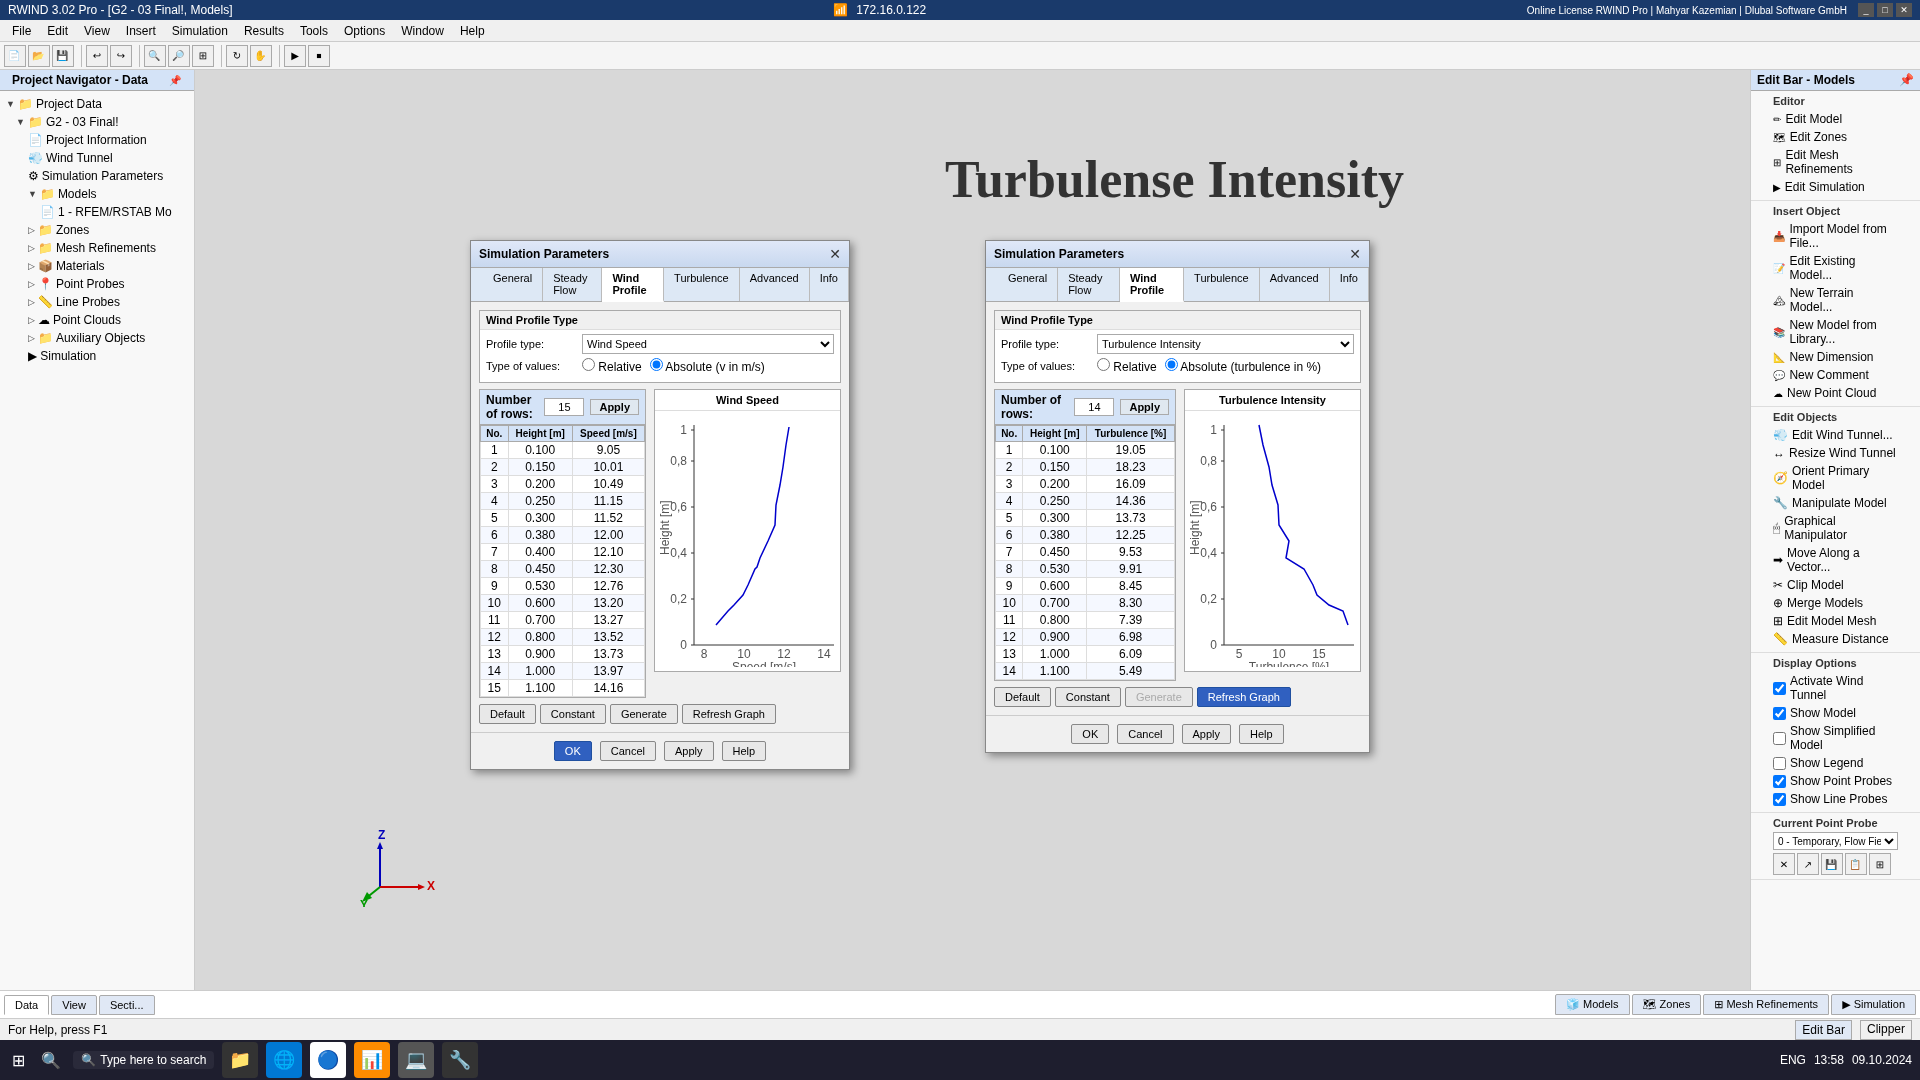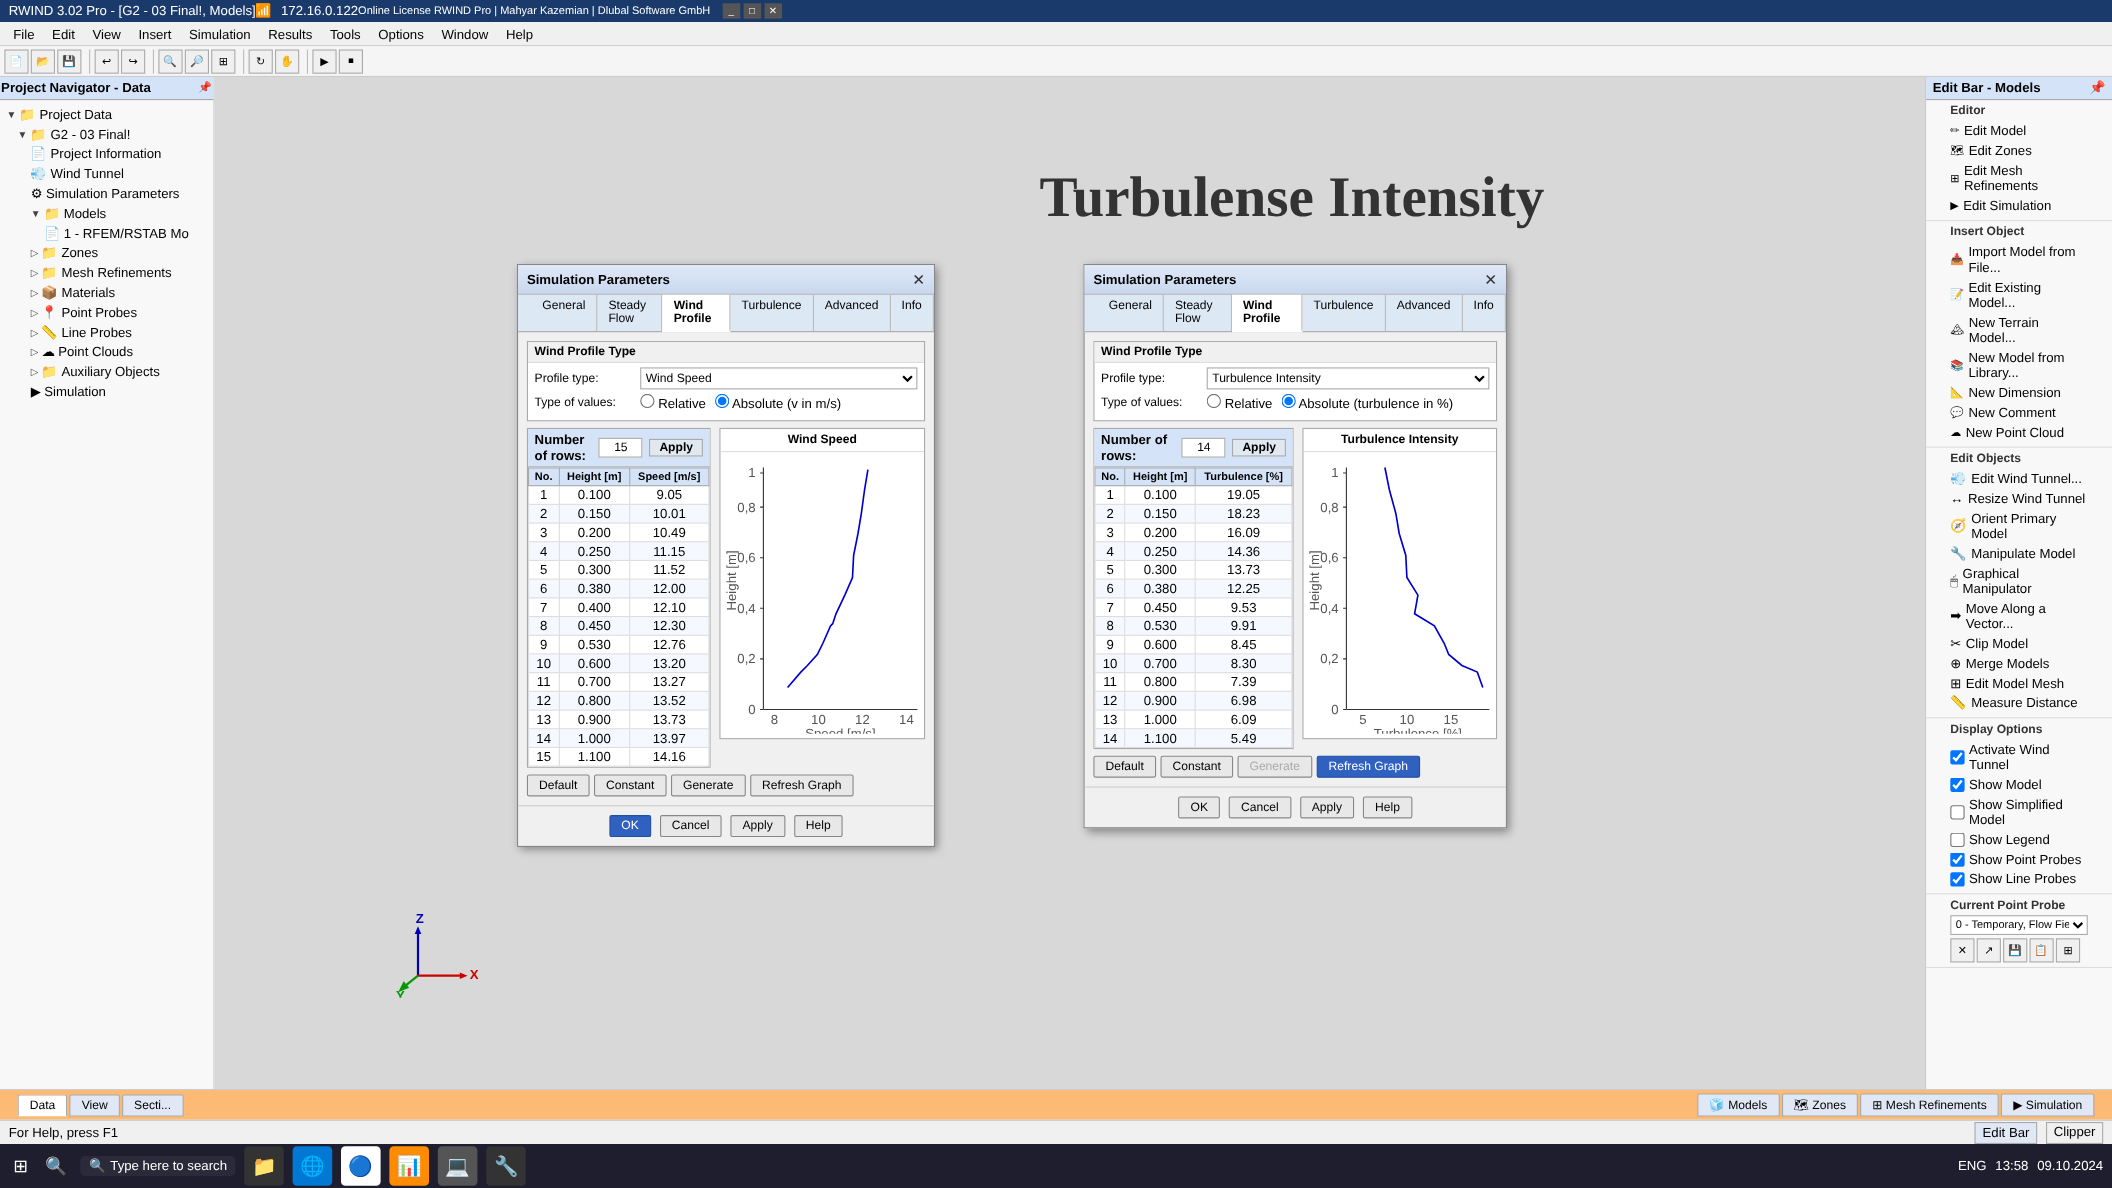--- a/index.html
+++ b/index.html
@@ -1,36 +1,36 @@
 <!DOCTYPE html>
 <html><head>
   <meta charset="utf-8">
   <style>
     * { box-sizing: border-box; margin: 0; padding: 0; font-family: 'Segoe UI', Tahoma, sans-serif; font-size: 12px; }
     body { background: #ececec; width: 1920px; height: 1080px; overflow: hidden; display: flex; flex-direction: column; }
 
     
-    #topbar { background: #1a3a6b; color: white; height: 20px; display: flex; align-items: center; padding: 0 8px; font-size: 11px; }
+    #topbar { background: #1a3a6b; color: white; height: 20px; display: flex; align-items: center; justify-content: space-between; padding: 0 8px; font-size: 11px; }
     .win-btn { width: 16px; height: 14px; background: #555; border: none; color: white; font-size: 9px; cursor: pointer; }
 
     
     #menubar { background: #f0f0f0; height: 22px; display: flex; align-items: center; padding: 0 4px; border-bottom: 1px solid #ccc; }
     .menu-item { padding: 2px 8px; cursor: pointer; font-size: 12px; }
 
     
     #toolbar { background: #f5f5f5; height: 28px; display: flex; align-items: center; padding: 2px 4px; border-bottom: 1px solid #ccc; gap: 2px; }
     .tb-btn { width: 22px; height: 22px; background: #f0f0f0; border: 1px solid #aaa; cursor: pointer; display: flex; align-items: center; justify-content: center; font-size: 10px; }
     .tb-sep { width: 4px; height: 22px; border-right: 1px solid #bbb; margin: 0 2px; }
 
     
     #main-layout { display: flex; flex: 1; overflow: hidden; }
 
     
     #left-panel { width: 195px; background: #f8f8f8; border-right: 1px solid #ccc; display: flex; flex-direction: column; }
-    #panel-header { background: #d4e3f7; padding: 3px 1px; font-weight: bold; font-size: 11px; border-bottom: 1px solid #aaa; display: flex; justify-content: space-between; align-items: center; }
+    #panel-header { background: #d4e3f7; padding: 3px 12px; font-weight: bold; font-size: 11px; border-bottom: 1px solid #aaa; display: flex; justify-content: space-between; align-items: center; }
     #nav-tree { flex: 1; overflow-y: auto; padding: 4px; }
     .tree-item { padding: 2px 4px; cursor: pointer; display: flex; align-items: center; gap: 3px; }
     .tree-expand { font-size: 9px; color: #444; cursor: pointer; }
     .indent-1 { padding-left: 12px; }
     .indent-2 { padding-left: 24px; }
     .indent-3 { padding-left: 36px; }
 
     
     #content-area { flex: 1; background: #d8d8d8; position: relative; display: flex; flex-direction: column; }
     #big-title-wind { position: absolute; top: 80px; left: 200px; font-size: 52px; font-weight: bold; color: #333; font-family: Georgia, serif; }
@@ -43,21 +43,21 @@
     #right-panel { width: 170px; background: #f8f8f8; border-left: 1px solid #ccc; display: flex; flex-direction: column; overflow-y: auto; }
     .rpanel-header { background: #d4e3f7; padding: 3px 6px; font-weight: bold; font-size: 11px; border-bottom: 1px solid #aaa; display: flex; justify-content: space-between; align-items: center; }
     .rpanel-section { padding: 4px 22px; border-bottom: 1px solid #ddd; }
     .rpanel-section-title { font-weight: bold; font-size: 11px; color: #333; margin-bottom: 3px; }
     .rpanel-item { display: flex; align-items: center; gap: 4px; padding: 2px 0; cursor: pointer; font-size: 11px; }
     .rpanel-item .icon { font-size: 10px; }
     .checkbox-item { display: flex; align-items: center; gap: 4px; padding: 2px 0; font-size: 11px; }
     .dropdown-select { width: 125px; height: 18px; font-size: 10px; border: 1px solid #aaa; background: white; }
 
     
-    #bottom-bar { height: 28px; background: #fdba74; border-top: 1px solid #ccc; display: flex; align-items: center; gap: 2px; padding: 0 16px; }
+    #bottom-bar { height: 28px; background: #ffffff; border-top: 1px solid #ccc; display: flex; align-items: center; gap: 2px; padding: 0 4px; }
     .bottom-tab { padding: 3px 10px; border: 1px solid #aaa; background: #e0e8f5; cursor: pointer; font-size: 11px; border-radius: 2px 2px 0 0; }
     .bottom-tab.active { background: white; border-bottom-color: white; }
 
     
     #statusbar { height: 22px; background: #f0f0f0; border-top: 1px solid #ccc; display: flex; align-items: center; padding: 0 8px; font-size: 11px; justify-content: space-between; }
 
     
     #taskbar { height: 40px; background: #1e1e2e; display: flex; align-items: center; padding: 0 8px; gap: 8px; }
     .taskbar-btn { background: transparent; border: none; color: white; font-size: 16px; cursor: pointer; padding: 4px; }
     .taskbar-app { width: 36px; height: 36px; background: #333; border-radius: 4px; display: flex; align-items: center; justify-content: center; cursor: pointer; font-size: 18px; }

